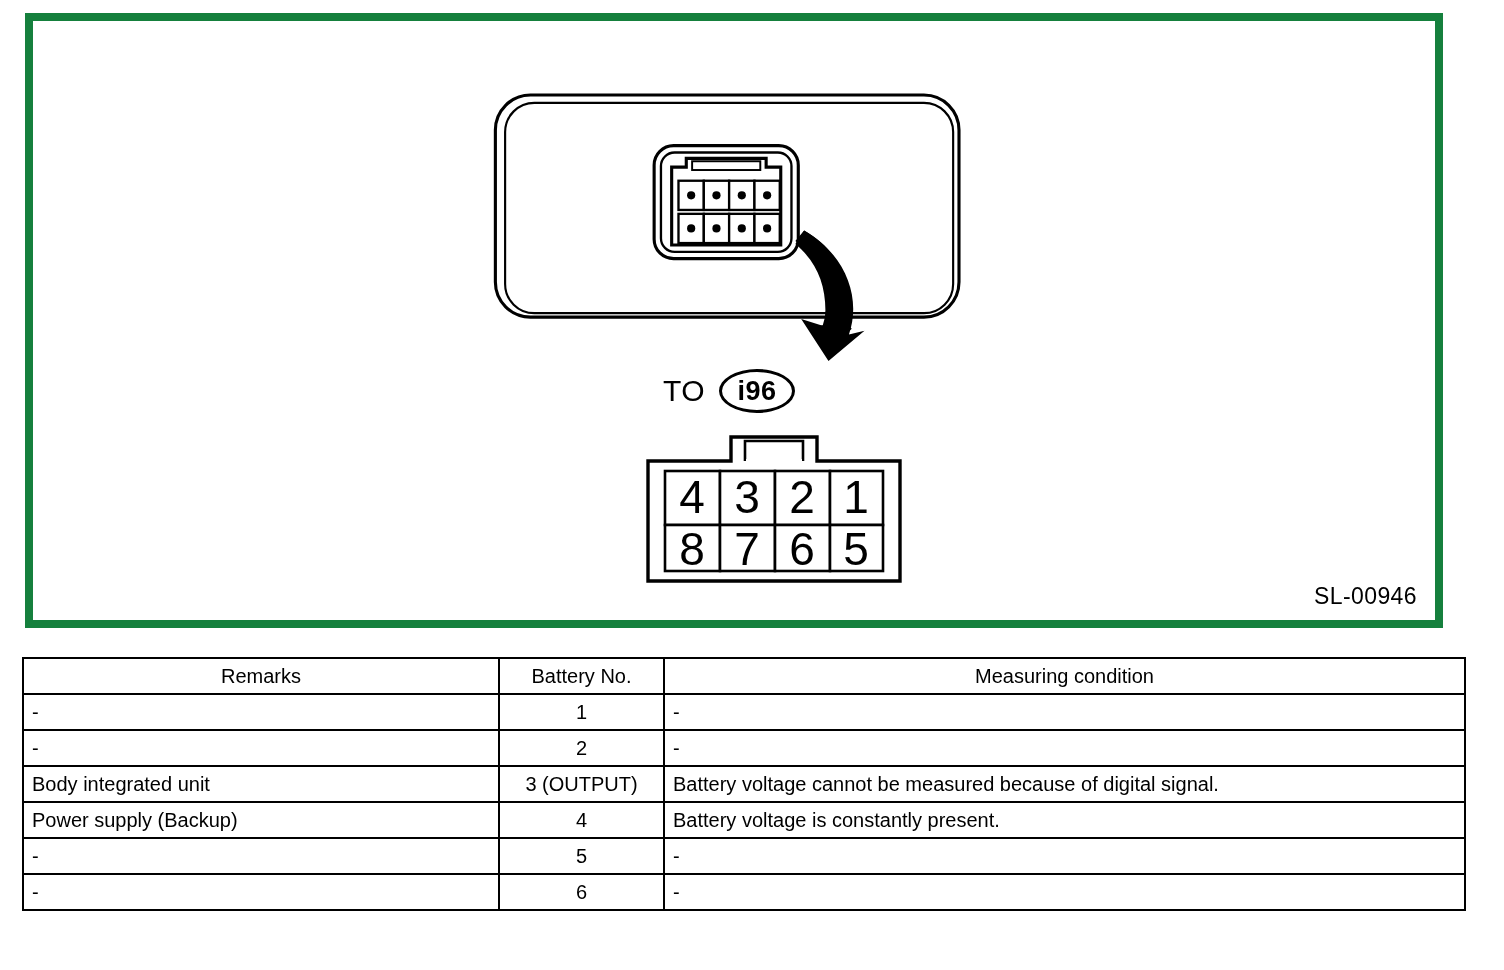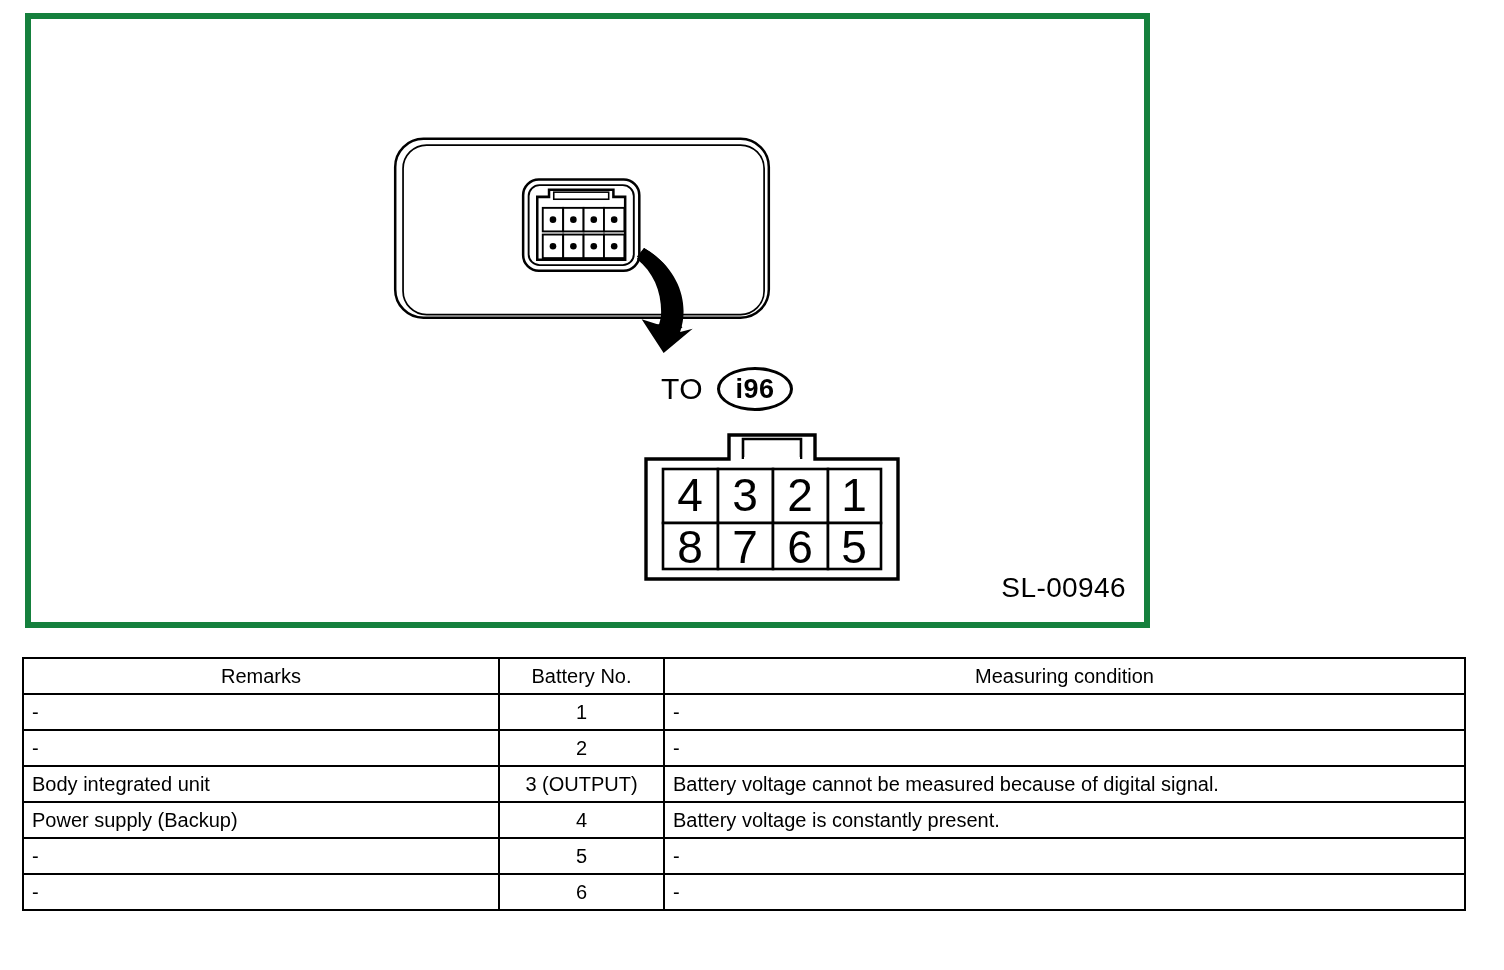--- a/index.html
+++ b/index.html
@@ -15,23 +15,23 @@
     color: #000000;
     overflow: hidden;
     position: relative;
   }
 
   
   #diagram-panel {
     position: absolute;
     left: 25px;
     top: 13px;
-    width: 1125px;
+    width: 1418px;
     height: 615px;
-    border: 6px solid #15803d;
+    border: 8px solid #15803d;
     box-sizing: border-box;
     background: #ffffff;
   }
 
   #diagram-svg {
     position: absolute;
     left: 0;
     top: 0;
     width: 100%;
     height: 100%;
@@ -82,22 +82,22 @@
     font-family: "Liberation Sans", sans-serif;
     font-size: 46px;
     text-anchor: middle;
     fill: #000000;
   }
 
   
   #drawing-ref {
     position: absolute;
     right: 18px;
-    bottom: 18px;
-    font-size: 28px;
+    bottom: 10px;
+    font-size: 23px;
     letter-spacing: 0.4px;
   }
 
   
   #terminal-table {
     position: absolute;
     left: 22px;
     top: 657px;
     width: 1444px;
     border-collapse: collapse;

